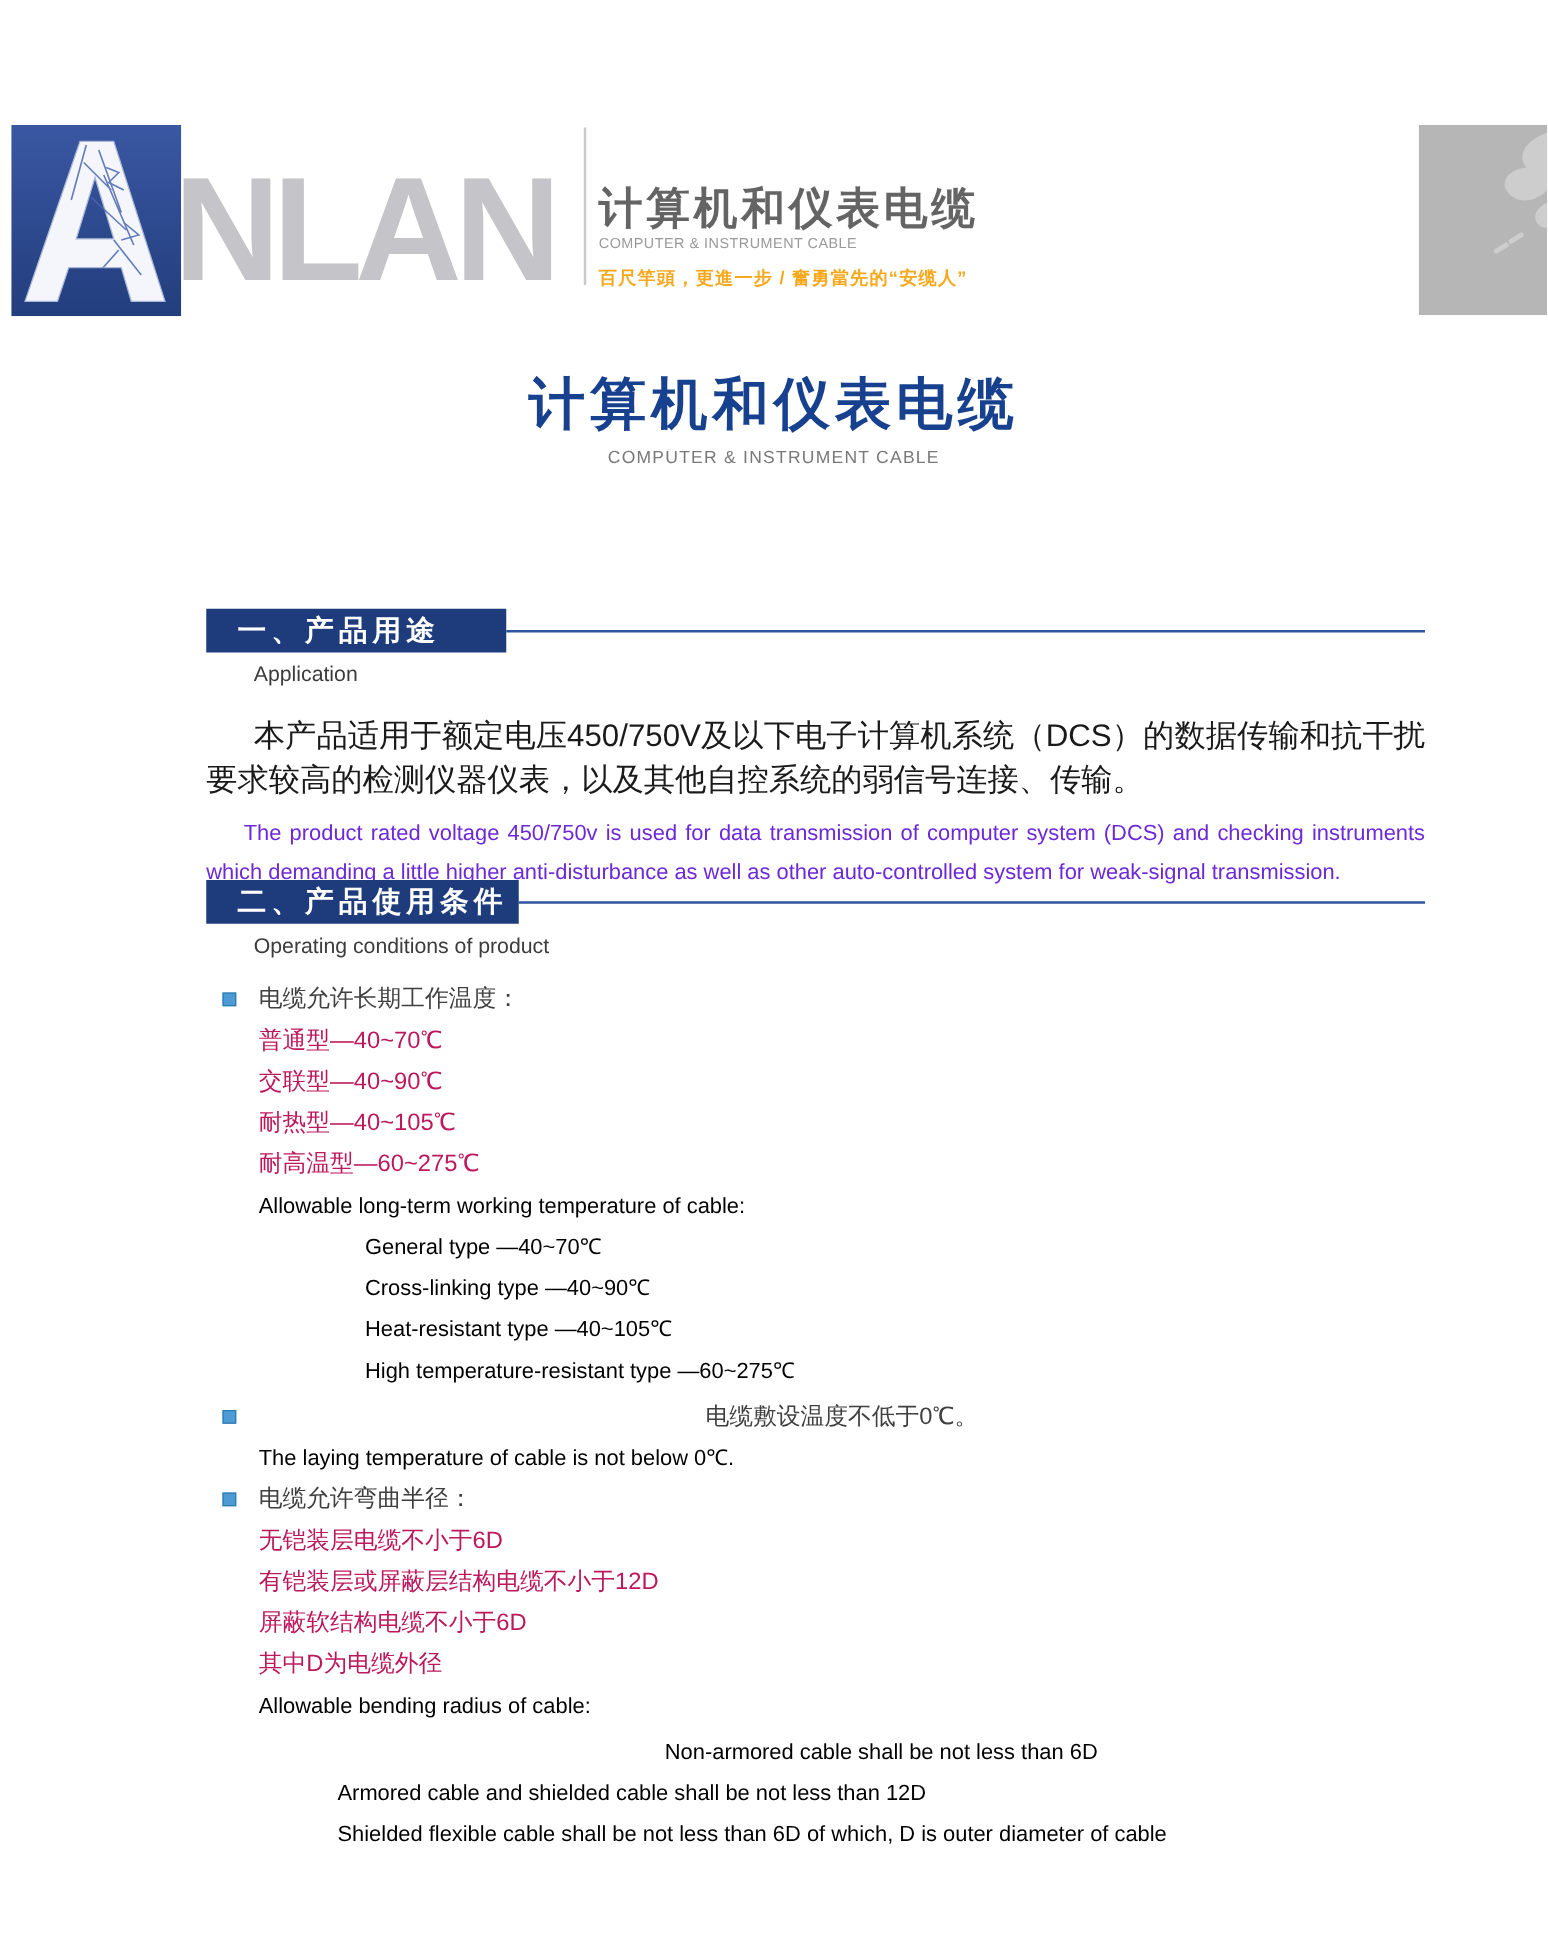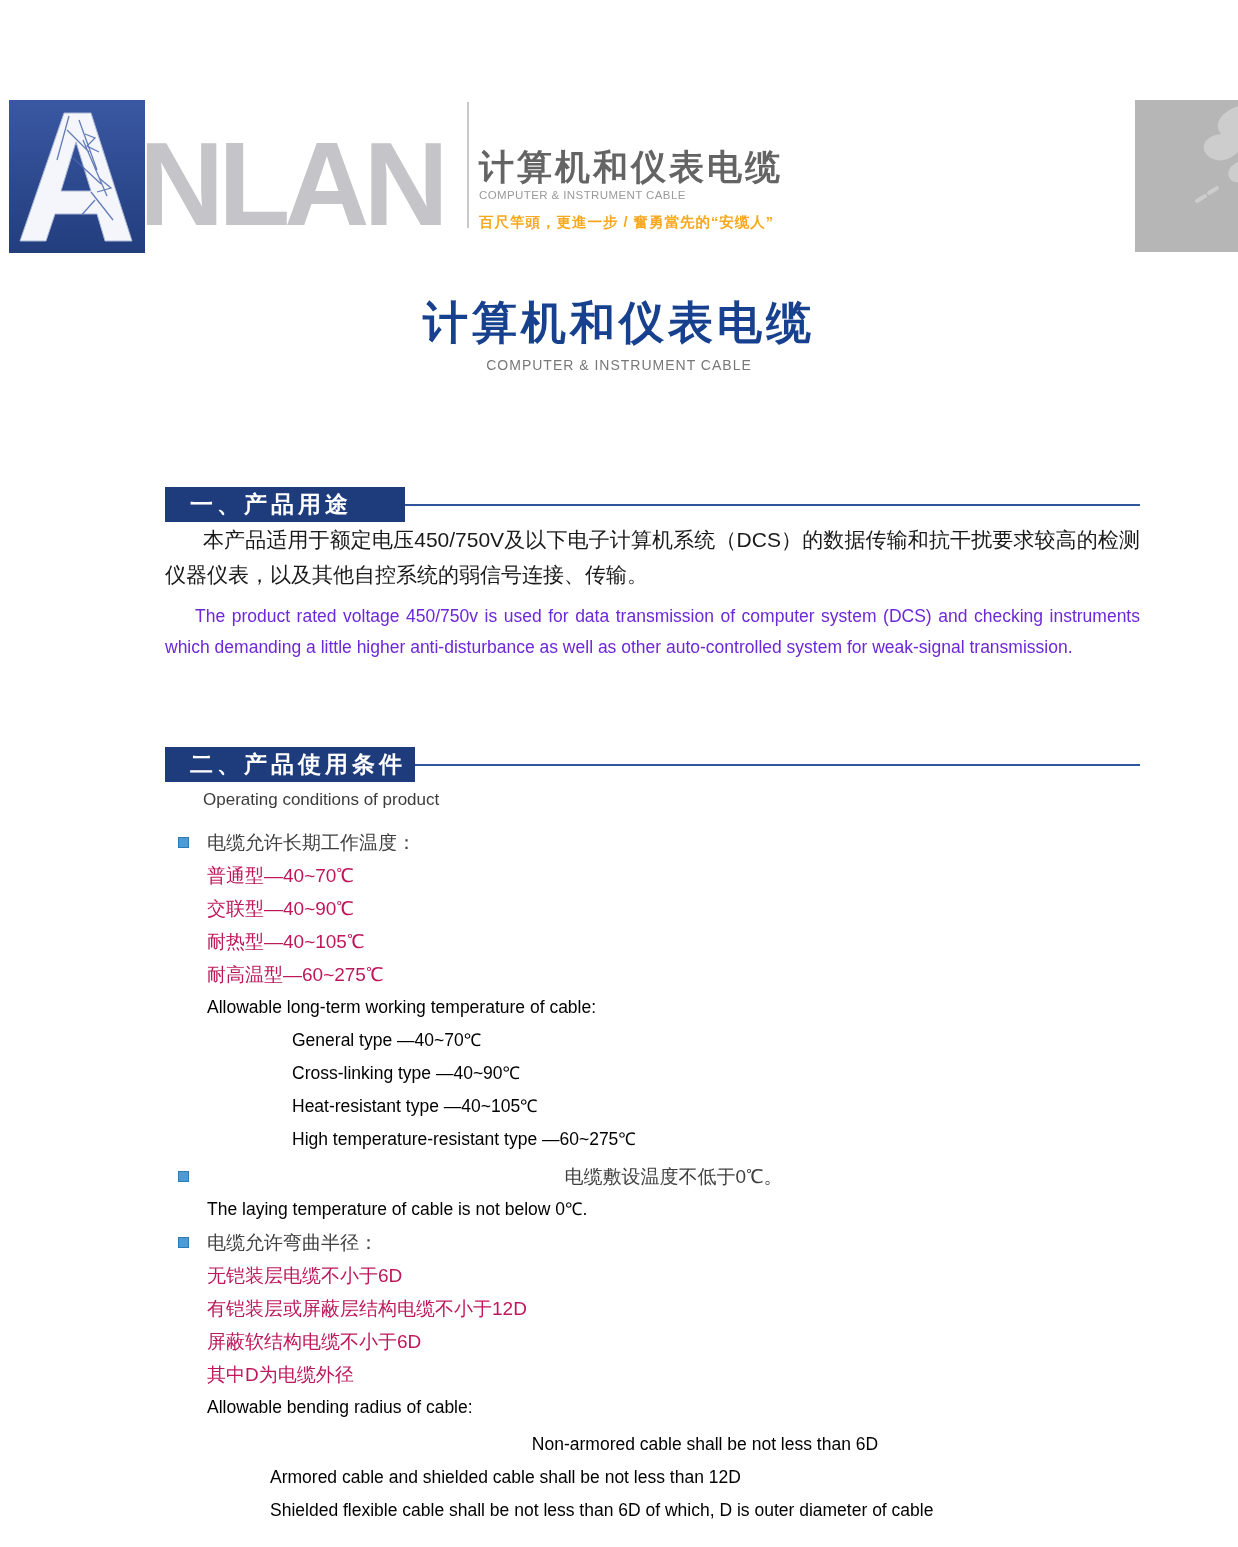--- a/index.html
+++ b/index.html
@@ -25,35 +25,35 @@
   .corner-deco { position: absolute; left: 1135px; top: 100px; width: 103px; height: 152px; }
 
   
   .main-title { position: absolute; top: 297px; left: 0; width: 100%; text-align: center; }
   .main-title-cn { font-size: 45px; font-weight: bold; color: #17418e; letter-spacing: 4px; line-height: 52px; }
   .main-title-en { font-size: 14px; color: #787878; letter-spacing: 1px; margin-top: 8px; }
 
   
   .section { position: absolute; left: 165px; width: 975px; }
   .section-1 { top: 487px; }
-  .section-2 { top: 747px; }
+  .section-2 { top: 704px; }
   .sec-header { display: flex; align-items: center; height: 35px; }
   .sec-bar {
     flex: 0 0 auto; height: 35px; line-height: 35px;
     background: #1e3c7c; color: #ffffff;
     font-size: 23px; font-weight: bold; letter-spacing: 4px;
     padding-left: 25px;
   }
   .sec-bar-1 { width: 240px; }
   .sec-bar-2 { width: 250px; }
   .sec-line { flex: 1 1 auto; height: 2px; background: #30559f; }
   .sec-sub { margin: 8px 0 0 38px; font-size: 17px; color: #3c3c3c; }
 
   .para-cn {
-    font-size: 21px; color: #1a1a1a;
+    margin-top: 22px; font-size: 25px; color: #1a1a1a;
     line-height: 35px; text-indent: 38px; text-align: justify;
   }
   .para-en {
     margin-top: 9px; font-size: 17.5px; color: #6d28d9;
     line-height: 31px; text-indent: 30px; text-align: justify;
   }
 
   
   .cond-list { margin-top: 16px; }
   .gap-top { margin-top: 4px; text-align: center; }
@@ -109,20 +109,21 @@
   <div class="main-title">
     <div class="main-title-cn">计算机和仪表电缆</div>
     <div class="main-title-en">COMPUTER &amp; INSTRUMENT CABLE</div>
   </div>
 
   <div class="section section-1">
     <div class="sec-header">
       <div class="sec-bar sec-bar-1">一、产品用途</div>
       <div class="sec-line"></div>
     </div>
+    <div class="sec-sub">Application</div>
     <div class="para-cn">本产品适用于额定电压450/750V及以下电子计算机系统（DCS）的数据传输和抗干扰要求较高的检测仪器仪表，以及其他自控系统的弱信号连接、传输。</div>
     <div class="para-en">The product rated voltage 450/750v is used for data transmission of computer system (DCS) and checking instruments which demanding a little higher anti-disturbance as well as other auto-controlled system for weak-signal transmission.</div>
   </div>
 
   <div class="section section-2">
     <div class="sec-header">
       <div class="sec-bar sec-bar-2">二、产品使用条件</div>
       <div class="sec-line"></div>
     </div>
     <div class="sec-sub">Operating conditions of product</div>

